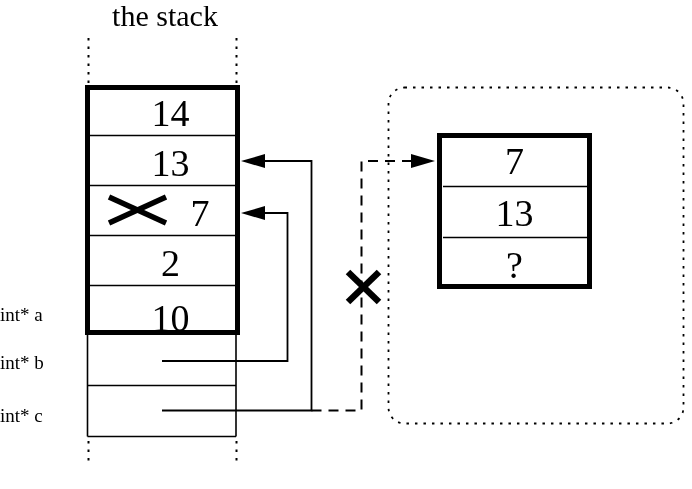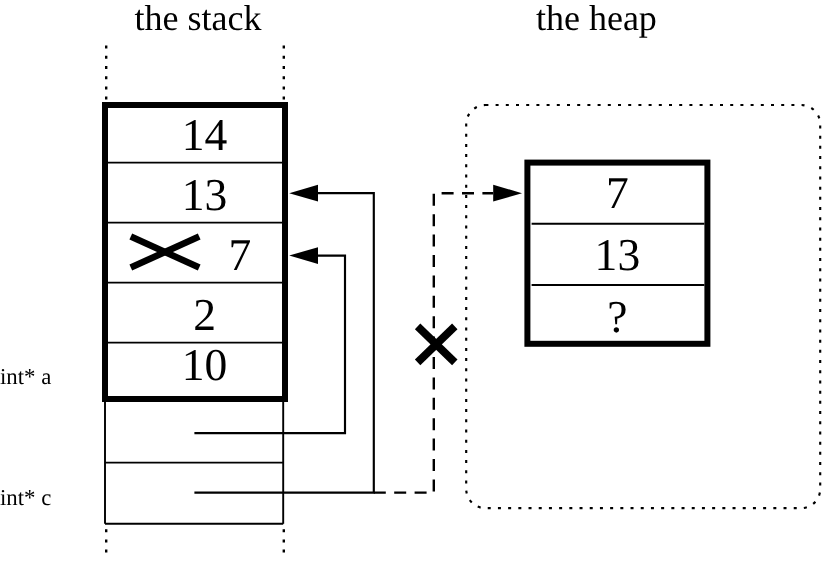--- a/index.html
+++ b/index.html
@@ -109,28 +109,28 @@
     </g>
 
     <rect x="439.5" y="135.5" width="150" height="151" fill="#ffffff" stroke="#000" stroke-width="5"></rect>
     <g stroke="#000" stroke-width="1.6">
       <line x1="443" y1="186.5" x2="587" y2="186.5"></line>
       <line x1="443" y1="237.5" x2="587" y2="237.5"></line>
     </g>
   </svg>
 
   <div class="txt region-title stack-title">the stack</div>
-  <div class="txt region-title heap-title">the heap</div>
 
   <div class="txt cell-value stack-cell" style="top:85px">14</div>
   <div class="txt cell-value stack-cell" style="top:135px">13</div>
   <div class="txt cell-value" style="top:185px; left:180px; width:40px;">7</div>
   <div class="txt cell-value stack-cell" style="top:235px">2</div>
-  <div class="txt cell-value stack-cell" style="top:277px">10</div>
+  <div class="txt cell-value stack-cell" style="top:290px">10</div>
 
   <div class="txt var-label" style="top:299px">int* a</div>
+  <div class="txt var-label" style="top:347px">int* b</div>
   <div class="txt var-label" style="top:400px">int* c</div>
 
   <div class="txt cell-value heap-cell" style="top:133px; height:52px;">7</div>
   <div class="txt cell-value heap-cell" style="top:185px; height:52px;">13</div>
   <div class="txt cell-value heap-cell" style="top:237px; height:52px;">?</div>
 
 </div>
 
 </body></html>

